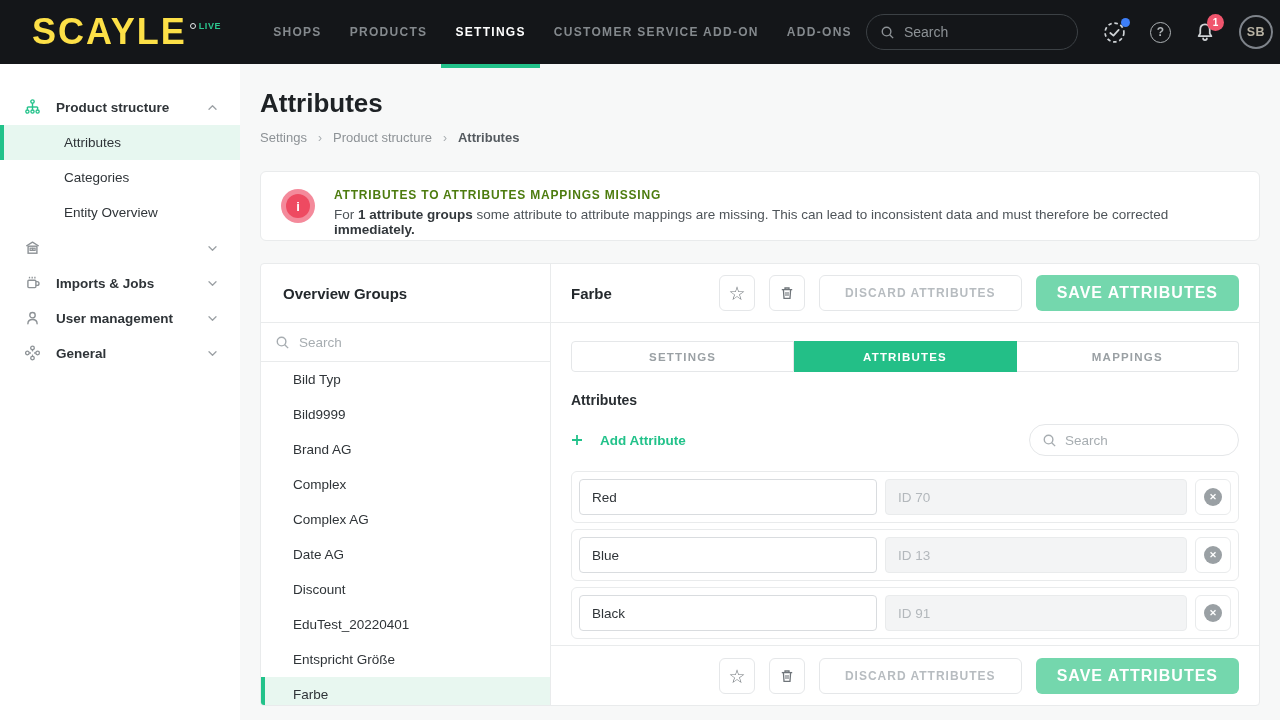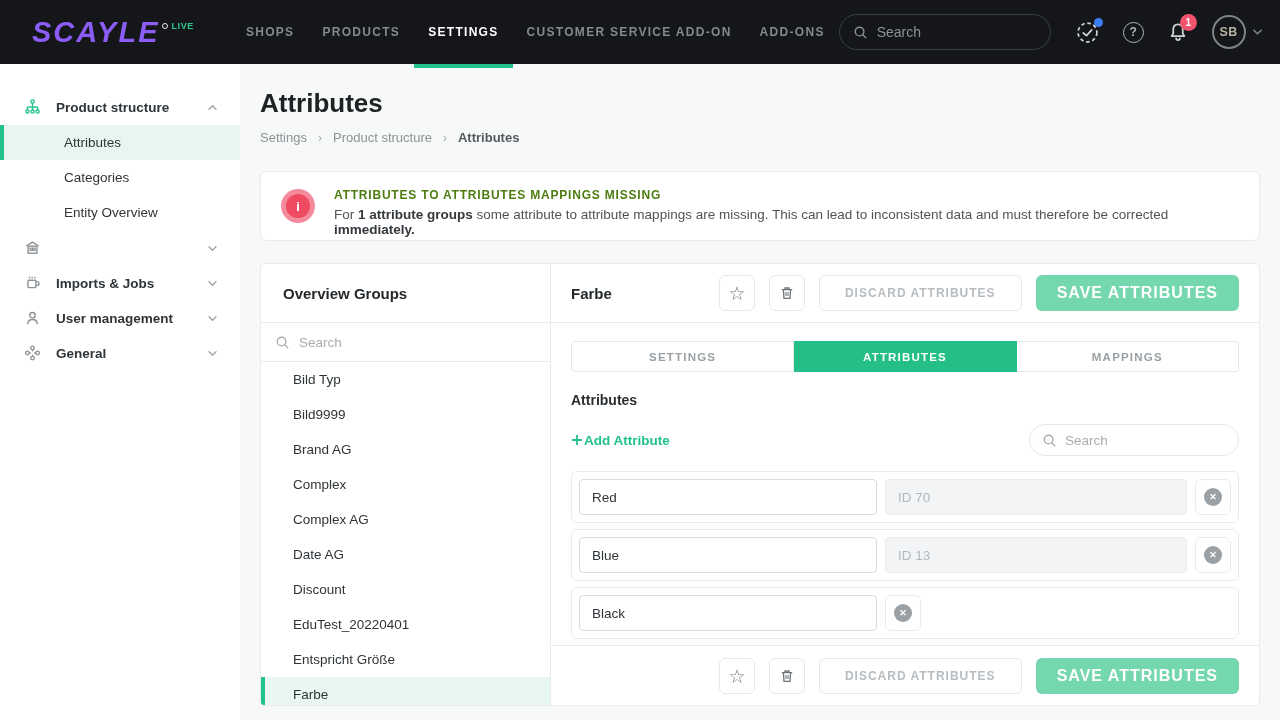--- a/index.html
+++ b/index.html
@@ -3,21 +3,21 @@
 <meta charset="utf-8">
 <style>
   * { margin:0; padding:0; box-sizing:border-box; }
   html,body { width:1280px; height:720px; overflow:hidden; }
   body { font-family:"Liberation Sans", sans-serif; background:#f7f8f8; color:#2f3438; }
   input { font-family:"Liberation Sans", sans-serif; }
 
   
   .navbar { height:64px; background:#141619; display:flex; align-items:center; padding:0 27px 0 32px; }
   .logo { display:flex; align-items:flex-start; cursor:pointer; }
-  .logo-text { color:#8b5cf6; font-size:29px; font-weight:800; letter-spacing:2px; line-height:32px;font-style:italic; }
+  .logo-text { color:#fde047; font-size:36px; font-weight:800; letter-spacing:2px; line-height:32px; }
   .logo-sup { display:flex; align-items:center; gap:3px; margin:5px 0 0 3px; }
   .logo-ring { width:6px; height:6px; border:1.5px solid #e8eaec; border-radius:50%; }
   .logo-live { color:#2cc68e; font-size:9px; font-weight:800; letter-spacing:0.6px; }
   .nav-items { display:flex; margin-left:38px; height:72px; }
   .nav-item { display:flex; align-items:center; padding:4px 14px 0; font-size:12px; font-weight:700; letter-spacing:1.3px; color:#84898d; border-bottom:4px solid transparent; cursor:pointer; white-space:nowrap; }
   .nav-item.active { color:#fff; border-bottom-color:#22c28a; }
   .nav-search { margin-left:auto; width:212px; height:36px; border:1px solid #3c4145; border-radius:18px; display:flex; align-items:center; padding:0 13px; gap:9px; flex-shrink:0; }
   .nav-search input { background:transparent; border:none; outline:none; color:#cfd3d6; font-size:14px; width:100%; }
   .nav-search input::placeholder { color:#8d9296; }
   .nav-icons { display:flex; align-items:center; margin-left:25px; gap:24px; }
@@ -74,21 +74,21 @@
   .tabs { display:flex; margin:18px 20px 0; }
   .tab { flex:1; height:31px; display:flex; align-items:center; justify-content:center; font-size:11.5px; font-weight:800; letter-spacing:1.2px; color:#9aa0a4; background:#fff; border:1px solid #e5e7e9; cursor:pointer; }
   .tab + .tab { border-left:none; }
   .tab:first-child { border-radius:4px 0 0 4px; }
   .tab:last-child { border-radius:0 4px 4px 0; }
   .tab.active { background:#23bf87; border-color:#23bf87; color:#fff; }
 
   .detail-body { padding:20px 20px 0; flex:1; display:flex; flex-direction:column; }
   .attrs-label { font-size:14px; font-weight:700; color:#292e32; }
   .attrs-toolbar { display:flex; align-items:center; justify-content:space-between; margin-top:16px; }
-  .add-attr { color:#22c28a; font-size:13.5px; display:flex; gap:1px; align-items:center; cursor:pointer; font-weight:600; }
+  .add-attr { color:#22c28a; font-size:13.5px; display:flex; gap:17px; align-items:center; cursor:pointer; font-weight:600; }
   .attr-search { width:210px; height:32px; border:1px solid #e5e7e9; border-radius:16px; display:flex; align-items:center; padding:0 12px; gap:8px; background:#fff; }
   .attr-search input { border:none; outline:none; font-size:13.5px; width:100%; color:#2f3438; background:transparent; }
   .attr-search input::placeholder { color:#a7adb1; }
 
   .attr-rows { margin-top:15px; }
   .attr-row { border:1px solid #e9ebec; border-radius:6px; padding:7px; display:flex; gap:8px; margin-bottom:6px; align-items:center; background:#fff; }
   .attr-name { width:298px; height:36px; border:1px solid #d9dcdf; border-radius:4px; padding:0 12px; font-size:13.5px; color:#2f3438; outline:none; flex-shrink:0; }
   .attr-id { flex:1; height:36px; background:#f3f4f5; border:1px solid #e9ebec; border-radius:4px; padding:0 12px; font-size:13.5px; color:#b3b8bc; outline:none; }
   .attr-id::placeholder { color:#b3b8bc; }
   .attr-remove { width:36px; height:36px; border:1px solid #e9ebec; border-radius:6px; background:#fff; display:flex; align-items:center; justify-content:center; cursor:pointer; flex-shrink:0; }
@@ -355,20 +355,21 @@
             </div>
             <div class="attr-row">
               <input class="attr-name" value="Blue" style="">
               <input class="attr-id" disabled="" placeholder="ID 13" style="">
               <button class="attr-remove">
                 <span class="attr-remove-circle">✕</span>
               </button>
             </div>
             <div class="attr-row">
               <input class="attr-name" value="Black" style="">
+              <input class="attr-id" disabled="" placeholder="ID 91" style="">
               <button class="attr-remove">
                 <span class="attr-remove-circle">✕</span>
               </button>
             </div>
           </div>
         </div>
 
         <div class="detail-footer">
           <button class="icon-btn">
             <span class="star-glyph">☆</span>

